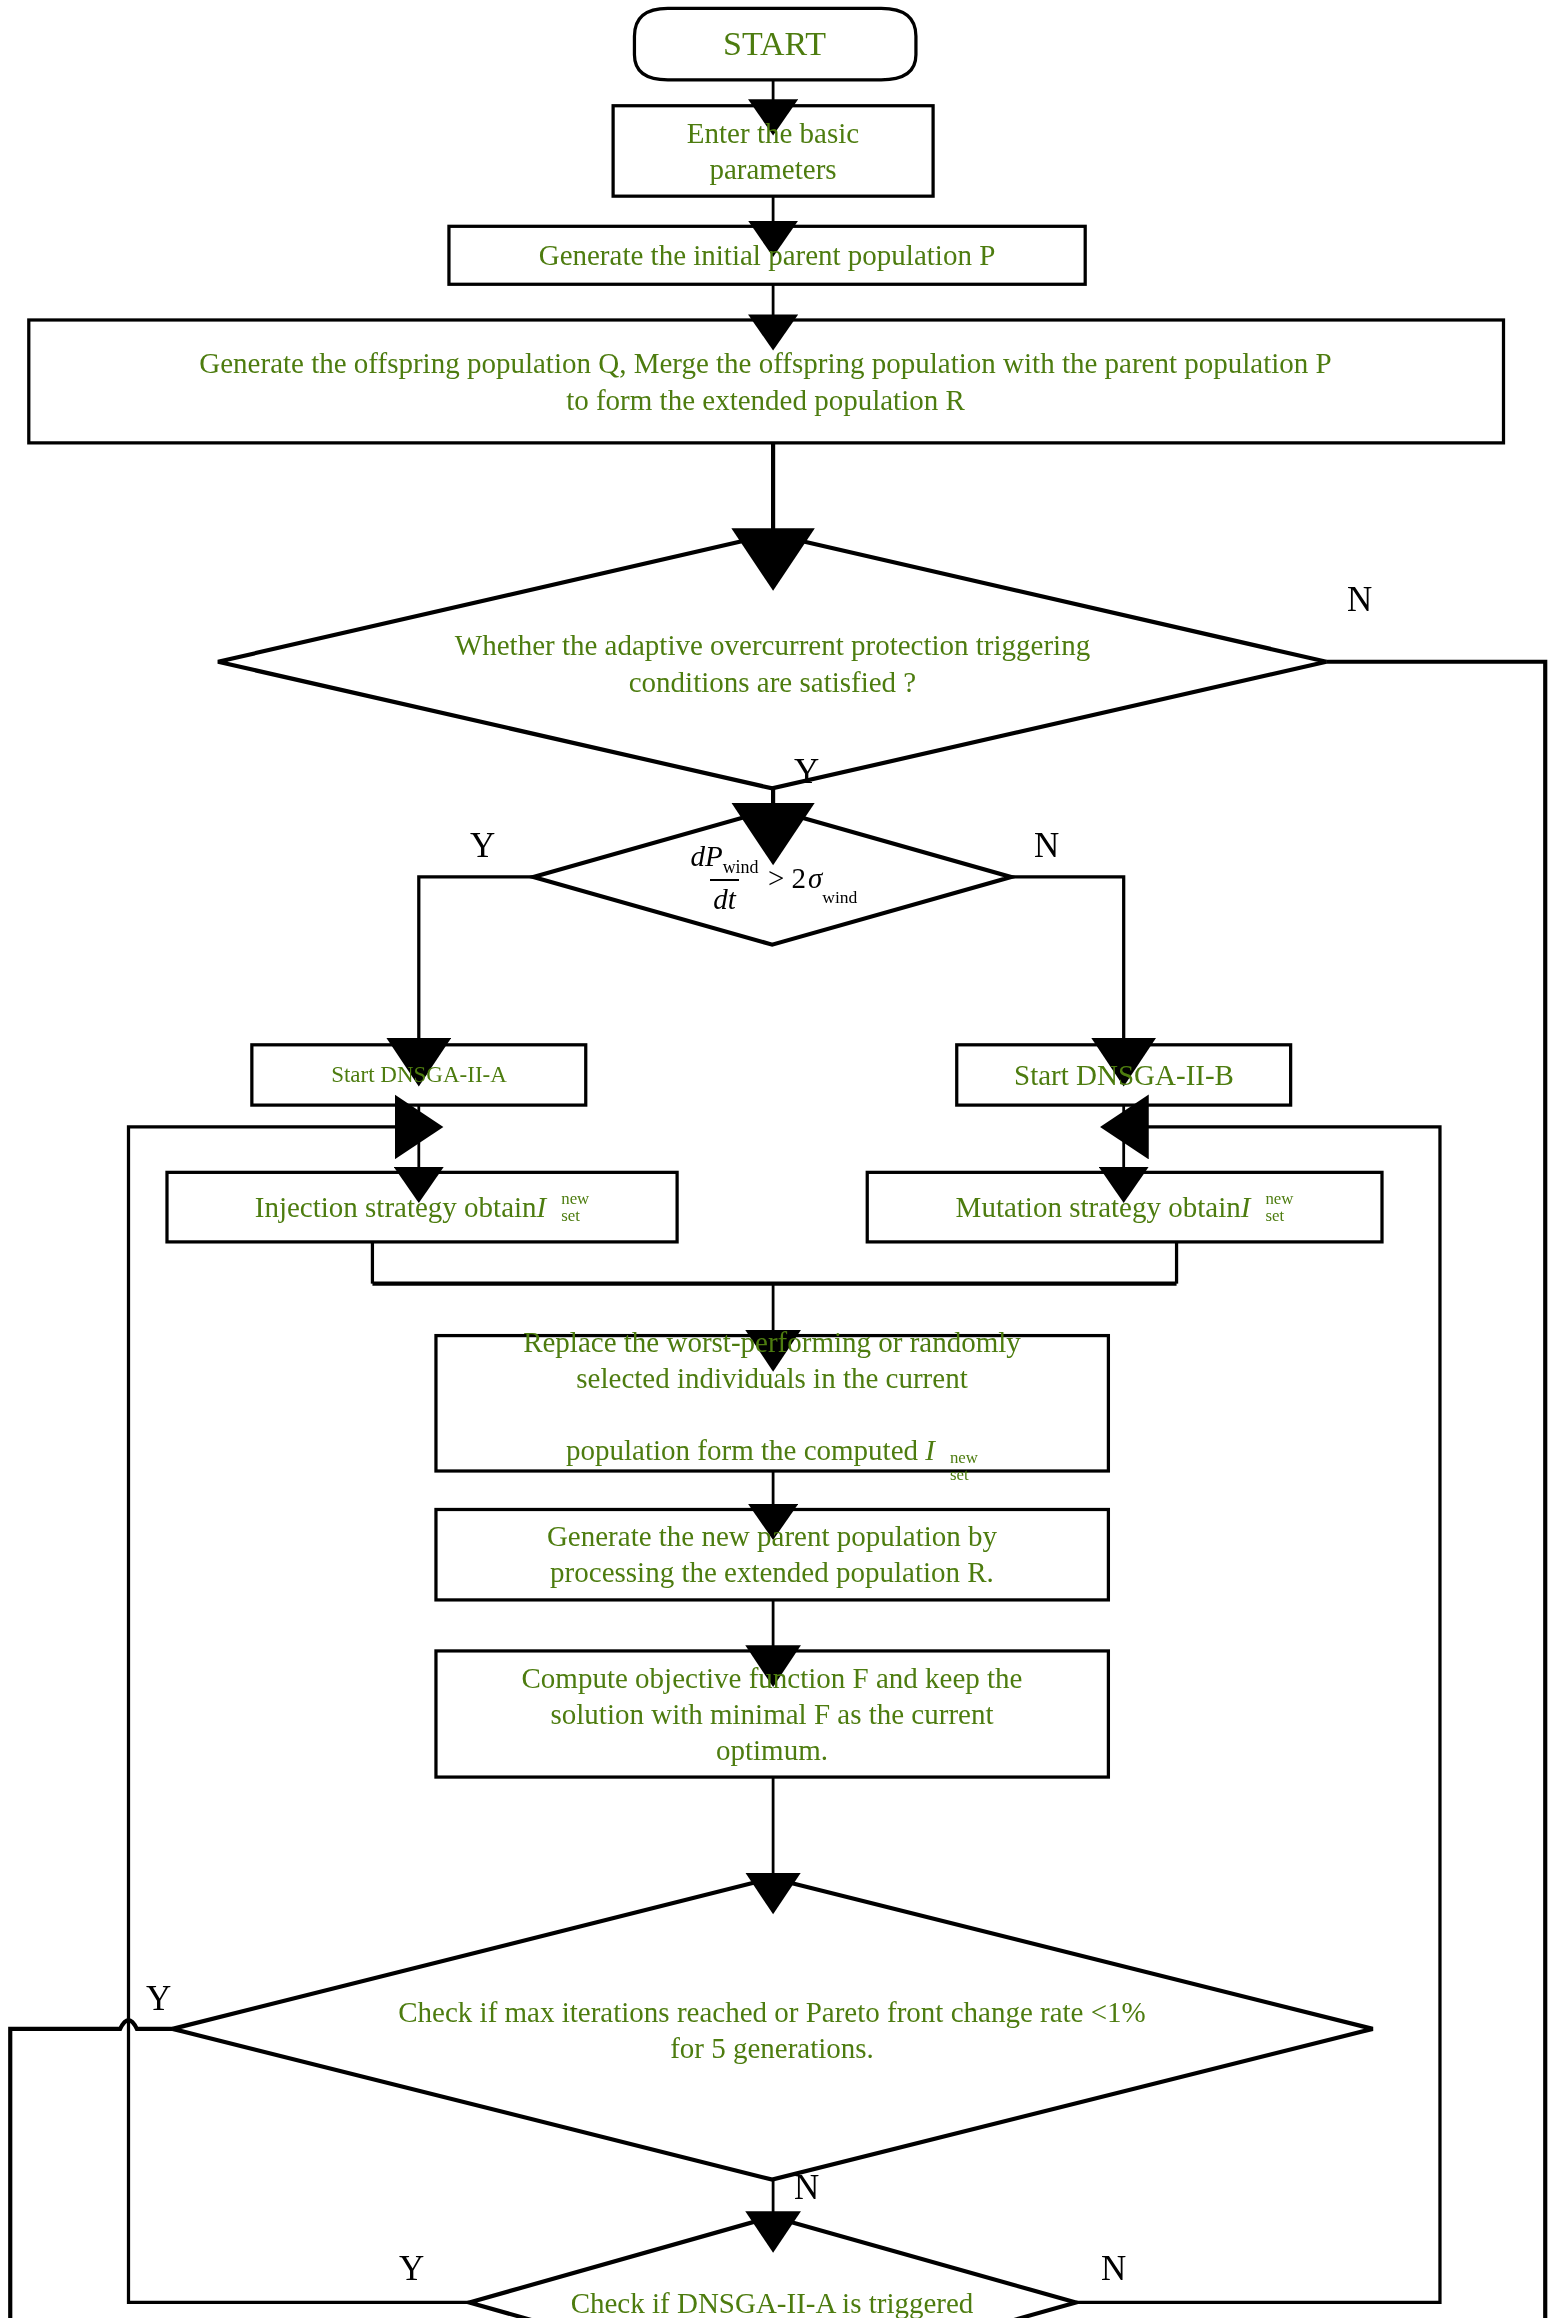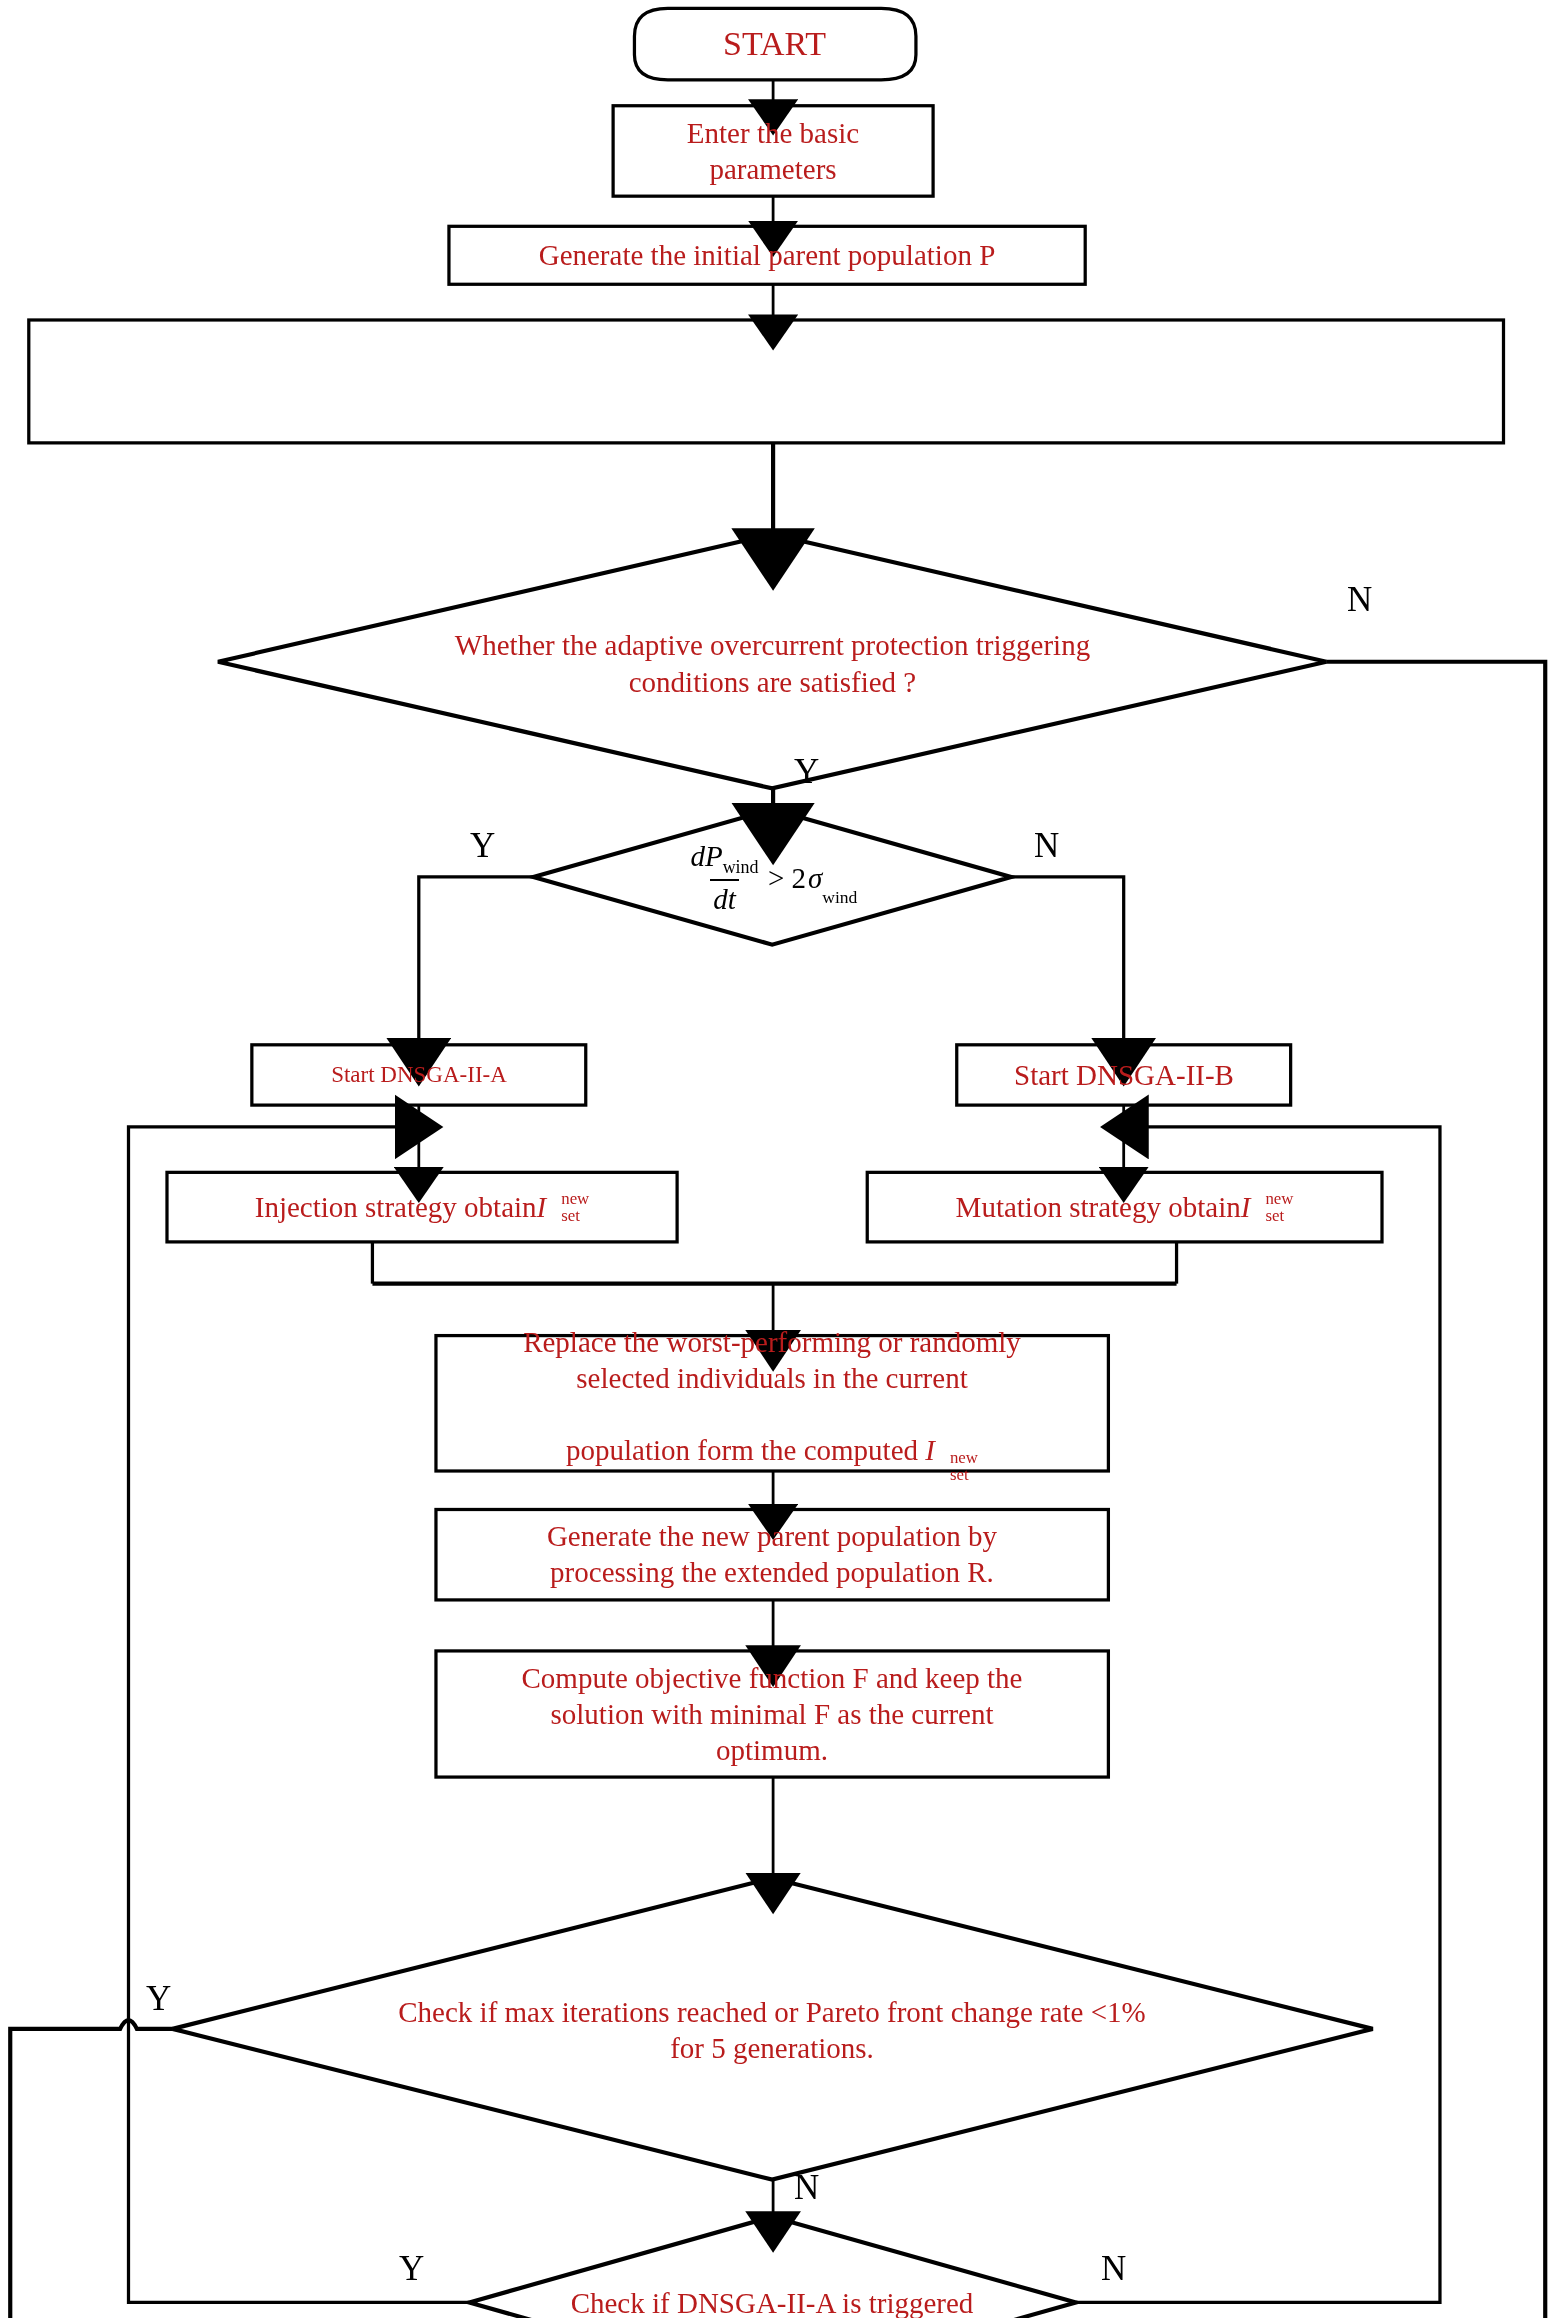--- a/index.html
+++ b/index.html
@@ -7,21 +7,21 @@
   body{font-family:"Liberation Serif","DejaVu Serif",serif;}
   #root{position:relative;width:1568px;height:2571px;background:#fff;overflow:hidden;}
   svg.canvas{position:absolute;left:0;top:0;width:1568px;height:2571px;}
   .nodeText{
     position:absolute;
     display:flex;
     align-items:center;
     justify-content:center;
     text-align:center;
     font-family:"Liberation Serif","DejaVu Serif",serif;
-    color:#b91c1c;
+    color:#4d7c0f;
     line-height:1.25;
     pointer-events:none;
     white-space:pre-line;
   }
   .branch{
     position:absolute;
     font-family:"Liberation Serif","DejaVu Serif",serif;
     color:#000;
     font-size:35px;
     line-height:1;
@@ -126,20 +126,22 @@
     </g>
   </svg>
 
   <div class="nodeText" style="left:634px;top:8.3px;width:281px;height:71px;font-size:34px;">START</div>
 
   <div class="nodeText" style="left:613px;top:106px;width:320px;height:90px;font-size:29px;">Enter the basic
 parameters</div>
 
   <div class="nodeText" style="left:449px;top:226px;width:636px;height:58px;font-size:29px;">Generate the initial parent population P</div>
 
+  <div class="nodeText" style="left:32px;top:320px;width:1467px;height:123px;font-size:29px;">Generate the offspring population Q, Merge the offspring population with the parent population P
+to form the extended population R</div>
 
   <div class="nodeText" style="left:420px;top:617px;width:705px;height:93px;font-size:29px;">Whether the adaptive overcurrent protection triggering
 conditions are satisfied ?</div>
 
   <div class="formula" style="left:610px;top:835px;width:325px;height:86px;">
     <span class="frac">
       <span class="num"><span class="ital">dP</span><sub>wind</sub></span>
       <span class="den"><span class="ital">dt</span></span>
     </span>
     <span style="font-size:29px;margin-left:6.5px;">&gt; 2</span>

